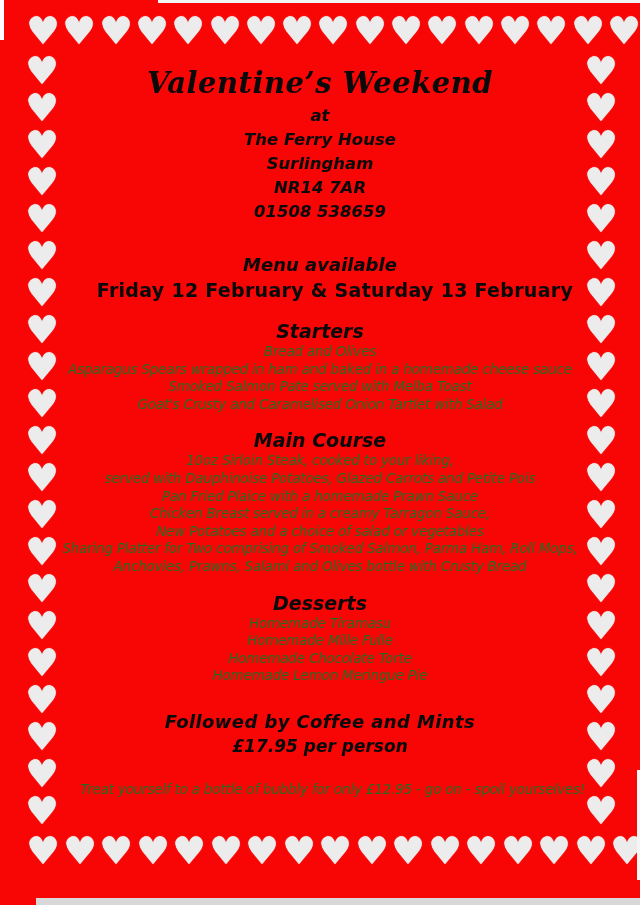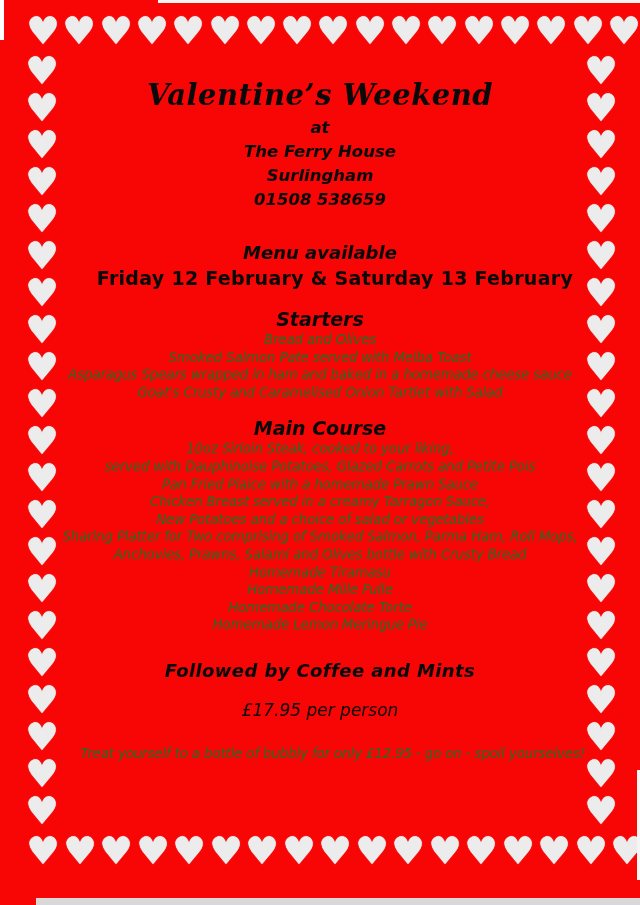--- a/index.html
+++ b/index.html
@@ -30,21 +30,21 @@
 
   
   .scan-top    { position: absolute; left: 158px; top: 0; width: 482px; height: 3px; background: #f4f4f4; }
   .scan-left   { position: absolute; left: 0; top: 0; width: 4px; height: 40px; background: #fdfdfd; }
   .scan-right  { position: absolute; right: 0; top: 770px; width: 3px; height: 110px; background: #f5f5f5; }
   .scan-bottom { position: absolute; left: 36px; top: 898px; width: 604px; height: 7px; background: #d8d8d8; }
 
   
   .content {
     position: absolute;
-    left: 55px; top: 16px;
+    left: 55px; top: 4px;
     width: 530px;
     text-align: center;
     color: var(--ink);
   }
   .title {
     margin: 62px 0 0 0;
     font-family: "DejaVu Serif", serif;
     font-style: italic;
     font-weight: bold;
     font-size: 29px;
@@ -81,22 +81,21 @@
     letter-spacing: -0.2px;
     color: var(--item);
   }
   .coffee {
     margin-top: 24px;
     font-weight: bold; font-style: italic;
     font-size: 18px; line-height: 25px;
     letter-spacing: 0.4px;
   }
   .price {
-    margin-top: 15px;
-    font-weight: normal; font-style: italic;
+    font-weight: bold; font-style: italic;
     font-size: 17px; line-height: 24px;
   }
   .promo {
     margin-top: 22px;
     font-style: italic;
     font-size: 13.5px;
     line-height: 18px;
     letter-spacing: -0.2px;
     color: var(--item);
     text-align: right;
@@ -189,39 +188,41 @@
   <div class="scan-top"></div>
   <div class="scan-left"></div>
   <div class="scan-right"></div>
   <div class="scan-bottom"></div>
 
   <div class="content">
     <h1 class="title">Valentine’s Weekend</h1>
     <div class="hline first">at</div>
     <div class="hline">The Ferry House</div>
     <div class="hline">Surlingham</div>
+    <div class="hline">NR14 7AR</div>
     <div class="hline">01508 538659</div>
 
     <div class="avail1">Menu available</div>
     <div class="avail2">Friday 12 February &amp; Saturday 13 February</div>
 
     <div id="sections">
         <div class="s-head">Starters</div>
         <div class="s-item">Bread and Olives</div>
+        <div class="s-item">Asparagus Spears wrapped in ham and baked in a homemade cheese sauce</div>
         <div class="s-item">Smoked Salmon Pate served with Melba Toast</div>
-        <div class="s-item">Asparagus Spears wrapped in ham and baked in a homemade cheese sauce</div>
         <div class="s-item">Goat's Crusty and Caramelised Onion Tartlet with Salad</div>
         <div class="s-head">Main Course</div>
         <div class="s-item">10oz Sirloin Steak, cooked to your liking,</div>
         <div class="s-item">served with Dauphinoise Potatoes, Glazed Carrots and Petite Pois</div>
         <div class="s-item">Pan Fried Plaice with a homemade Prawn Sauce</div>
         <div class="s-item">Chicken Breast served in a creamy Tarragon Sauce,</div>
         <div class="s-item">New Potatoes and a choice of salad or vegetables</div>
         <div class="s-item">Sharing Platter for Two comprising of Smoked Salmon, Parma Ham, Roll Mops,</div>
         <div class="s-item">Anchovies, Prawns, Salami and Olives bottle with Crusty Bread</div>
+        <div class="s-head">Desserts</div>
         <div class="s-item">Homemade Tiramasu</div>
         <div class="s-item">Homemade Mille Fulle</div>
         <div class="s-item">Homemade Chocolate Torte</div>
         <div class="s-item">Homemade Lemon Meringue Pie</div>
       </div>
 
     <div class="coffee">Followed by Coffee and Mints</div>
     <div class="price">£17.95 per person</div>
     <div class="promo">Treat yourself to a bottle of bubbly for only £12.95 - go on - spoil yourselves!</div>
   </div>

